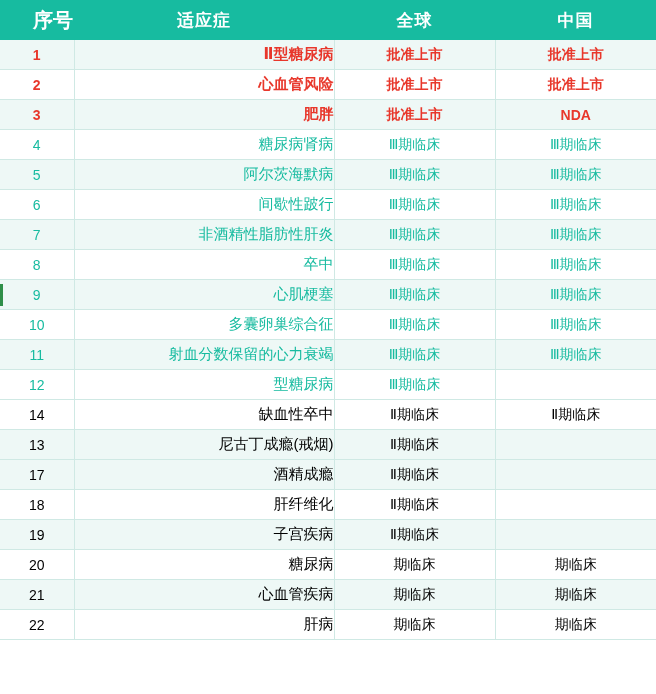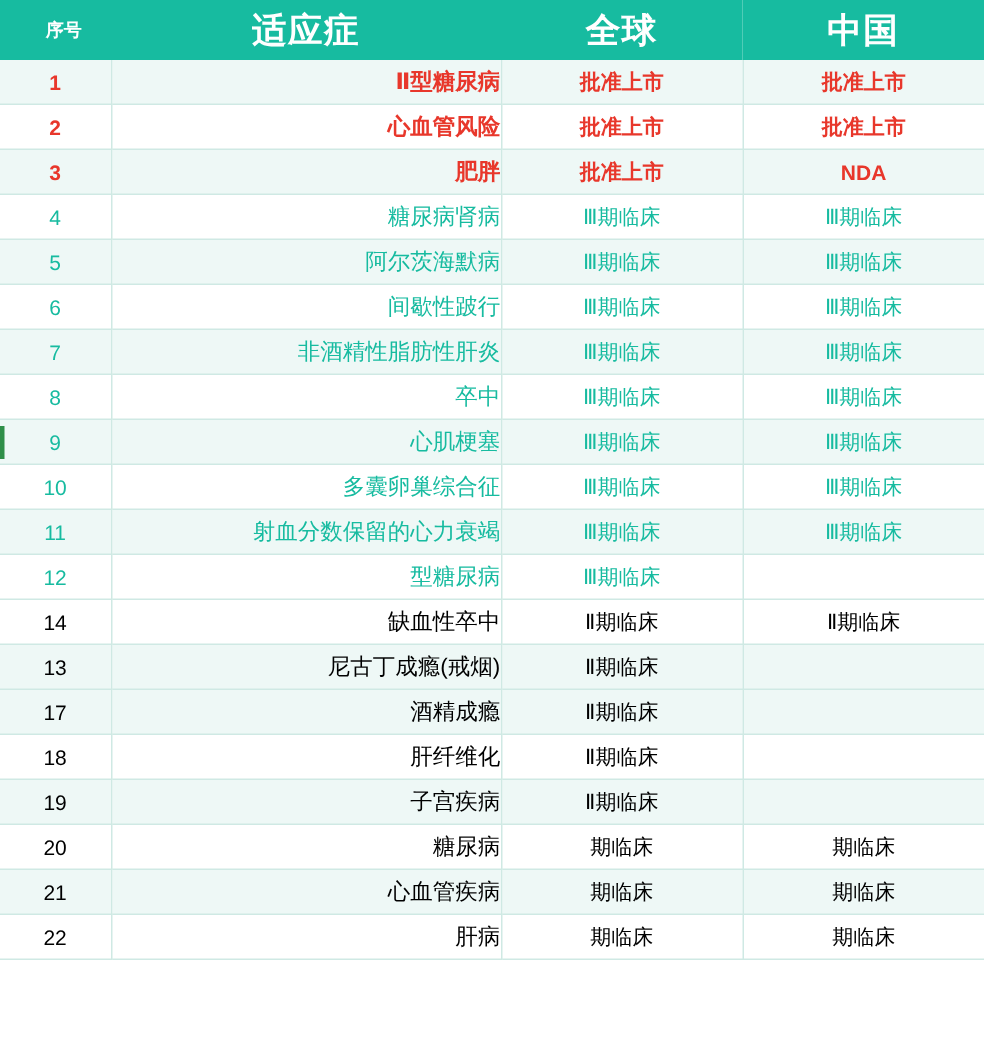--- a/index.html
+++ b/index.html
@@ -19,32 +19,32 @@
     table-layout: fixed;
   }
   table.indication-table col.col-index { width: 74px; }
   table.indication-table col.col-indication { width: 260px; }
   table.indication-table col.col-global { width: 161px; }
   table.indication-table col.col-china { width: 161px; }
 
   thead th {
     background: #17bba0;
     color: #ffffff;
-    font-size: 23px;
+    font-size: 17px;
     font-weight: bold;
     height: 38px;
     text-align: center;
     vertical-align: middle;
     border: none;
     letter-spacing: 1px;
   }
   thead th.th-index {
-    text-align: center;
+    text-align: right;
     padding-left: 12px;
-    font-size: 12px;
+    font-size: 20px;
     letter-spacing: 0;
   }
   tbody td {
     height: 29px;
     text-align: center;
     vertical-align: middle;
     font-size: 14px;
     border-bottom: 1px solid #cfe9e4;
     border-right: 1px solid #cfe9e4;
     color: #1b1b1b;

